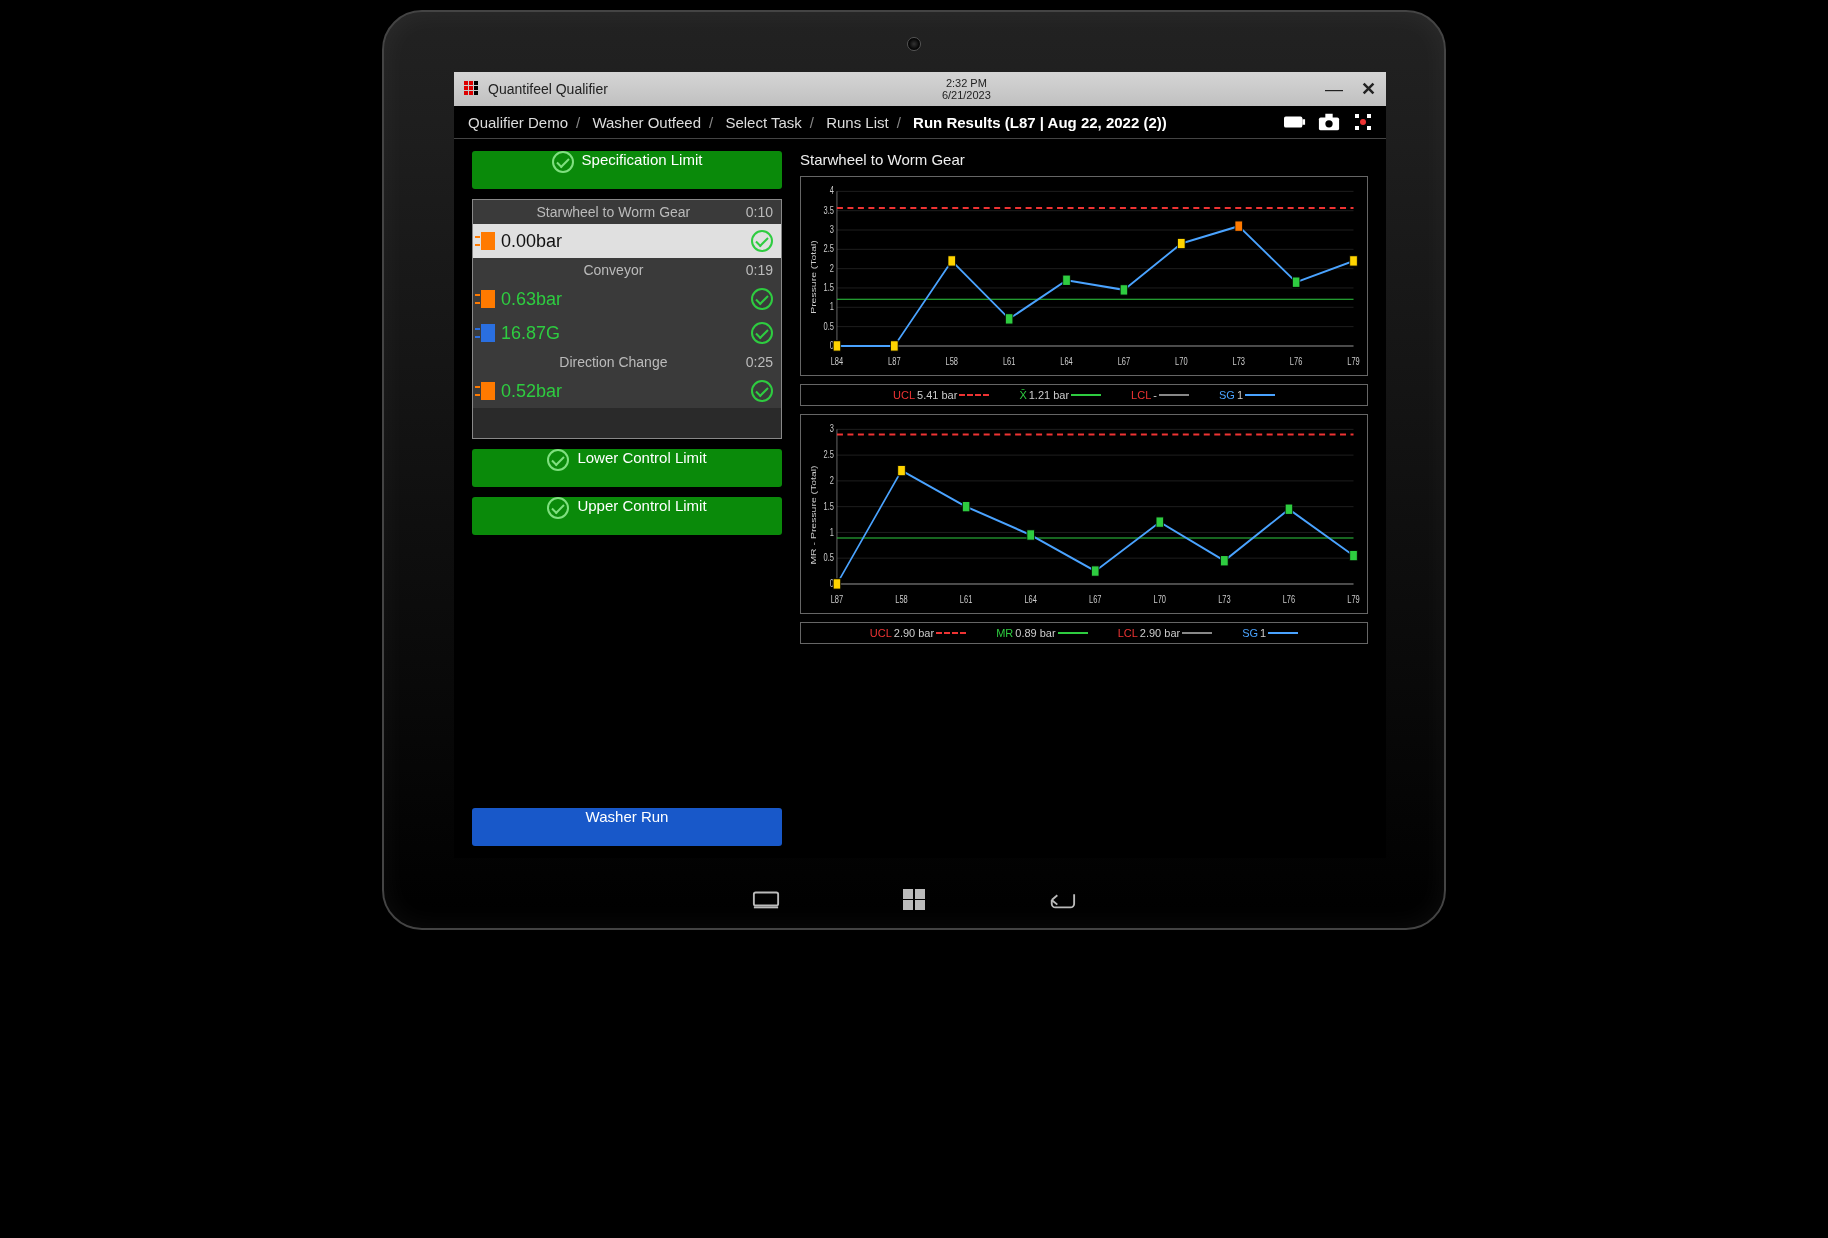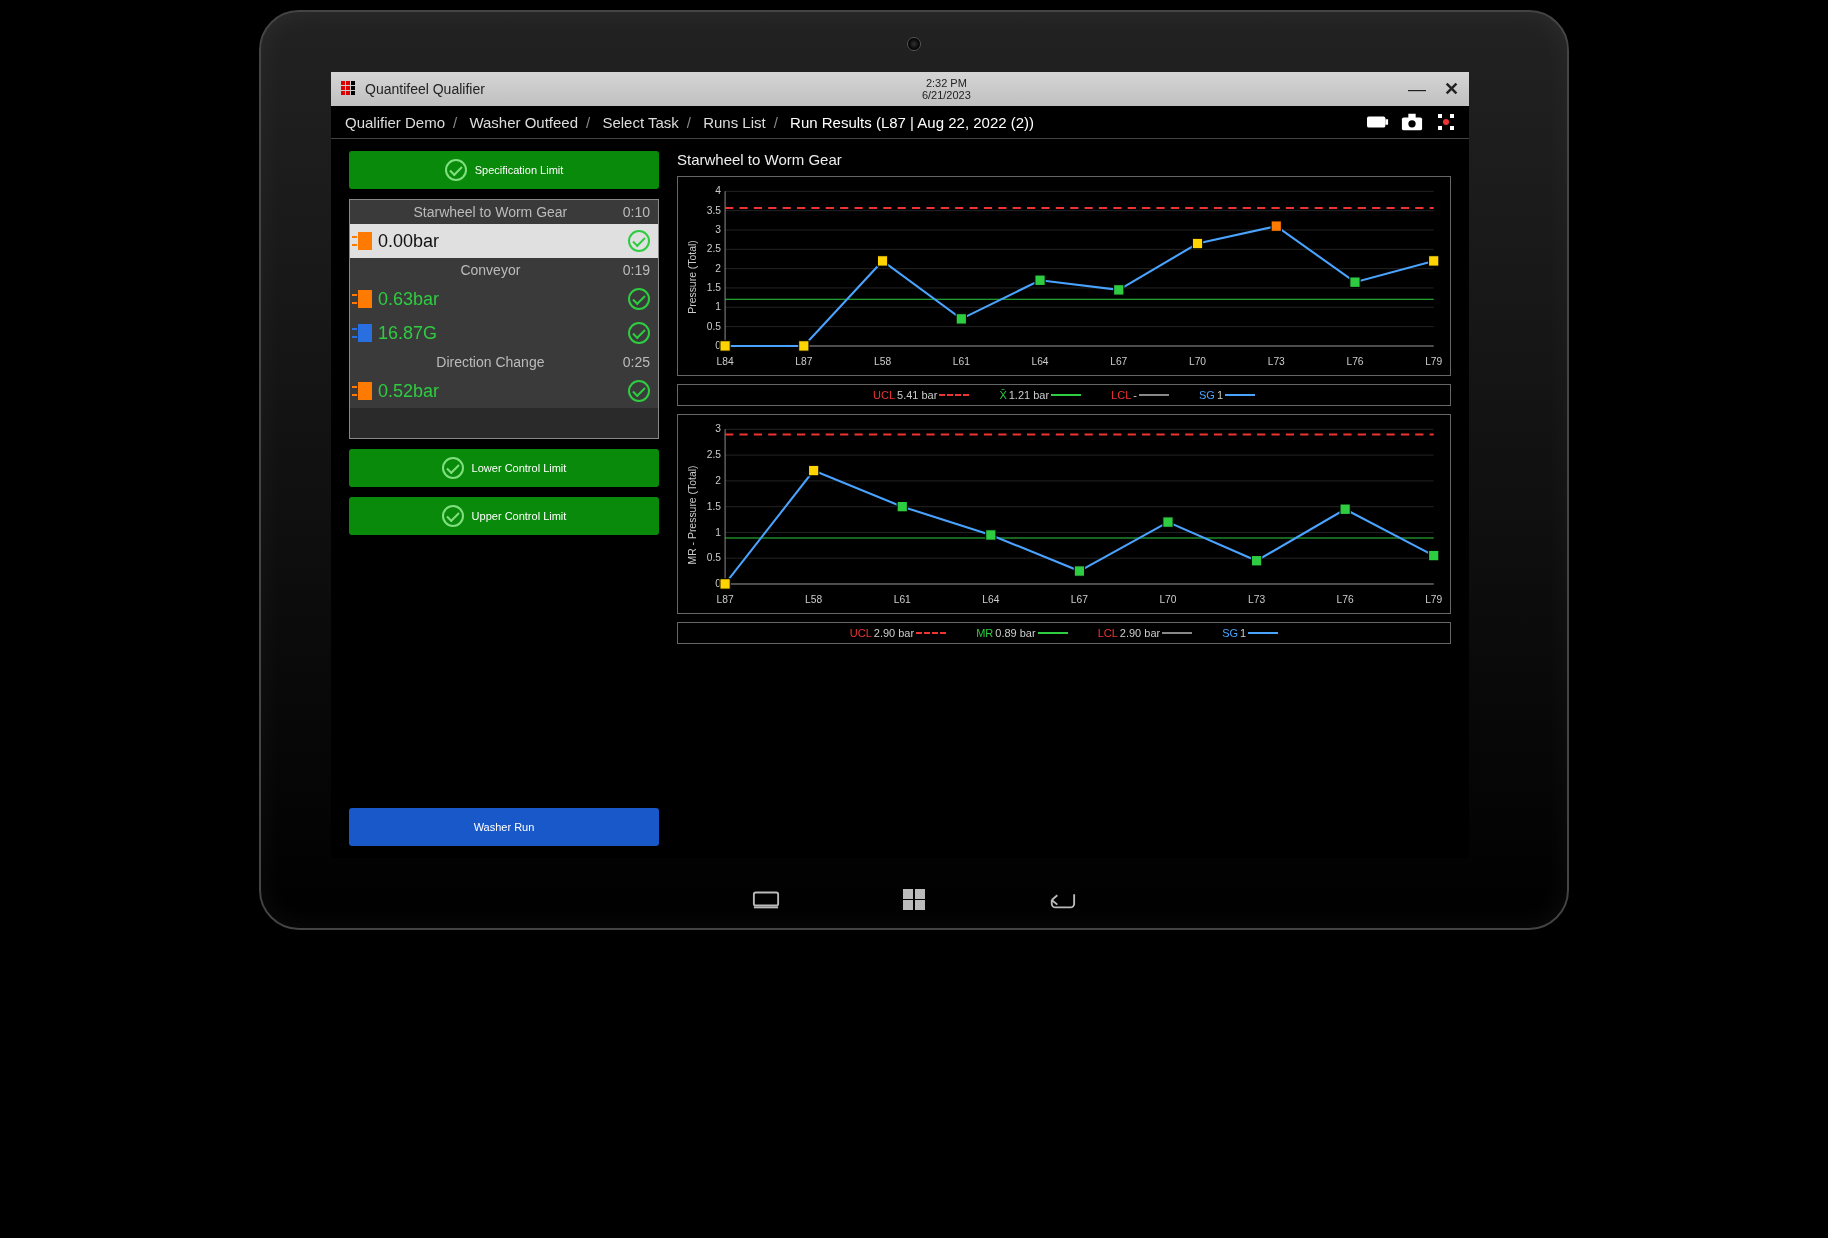--- a/index.html
+++ b/index.html
@@ -6,25 +6,25 @@
   body {
     background: #000;
     font-family: Arial, Helvetica, sans-serif;
     display: flex;
     justify-content: center;
     align-items: flex-start;
     min-height: 1238px; width: 1828px;
     padding: 10px;
   }
   .tablet {
-    width: 1310px; height: 920px;
+    width: 1064px; height: 920px;
     background: linear-gradient(180deg,#222,#000);
     border-radius: 40px;
     border: 2px solid #444;
-    padding: 60px 98px 70px 70px;
+    padding: 60px 58px 70px 70px;
     position: relative;
     box-shadow: 0 10px 40px rgba(0,0,0,.8), inset 0 0 30px rgba(255,255,255,.05);
   }
   .camera {
     position: absolute; top: 25px; left: 50%; transform: translateX(-50%);
     width: 14px; height: 14px; border-radius: 50%;
     background: radial-gradient(circle,#333 0%, #000 70%);
     border: 1px solid #555;
   }
   .navbar-hw {
@@ -55,29 +55,29 @@
   .titlebar-right span{cursor:default;}
   
   .breadbar {
     background: #000; color:#ddd;
     display:flex; justify-content:space-between; align-items:center;
     padding: 6px 12px; border-bottom:1px solid #444;
     font-size:15px;
   }
   .breadcrumbs span{margin:0 2px;}
   .breadcrumbs .sep{color:#888; margin:0 6px;}
-  .breadcrumbs .active{font-weight:normal; color:#fff;}
+  .breadcrumbs .active{font-weight:bold; color:#fff;}
   .topright-icons{display:flex;gap:12px;align-items:center;}
   .topright-icons svg{width:22px;height:20px;}
   
   .main { flex:1; display:flex; gap:18px; padding:12px 18px; overflow:hidden;}
   .leftpanel { width:310px; display:flex; flex-direction:column; gap:10px;}
   .bigbtn {
     background:#0a8a0a; color:#fff; height:38px; border-radius:3px;
-    display:flex; align-items:center; justify-content:center; gap:8px; font-size:11px;
+    display:flex; justify-content:center; gap:8px; font-size:15px;
   }
   .bigbtn.blue{background:#1858c9;}
   .check-circle{width:22px;height:22px;border:2px solid #7fe07f;border-radius:50%;display:flex;align-items:center;justify-content:center;}
   .check-circle::after{content:"";width:10px;height:5px;border-left:2px solid #7fe07f;border-bottom:2px solid #7fe07f;transform:rotate(-45deg);margin-top:-2px;}
   .listbox{border:1px solid #888; background:#2a2a2a; height:240px; overflow-y:auto;}
   .listbox::-webkit-scrollbar{width:8px;}
   .listbox::-webkit-scrollbar-thumb{background:#666;}
   .sectionrow{background:#3a3a3a;color:#bbb;padding:4px 8px;display:flex;justify-content:space-between;font-size:14px;}
   .sectionrow-title{text-align:center;flex:1;}
   .valrow{display:flex;align-items:center;justify-content:space-between;padding:4px 8px;height:34px;}

